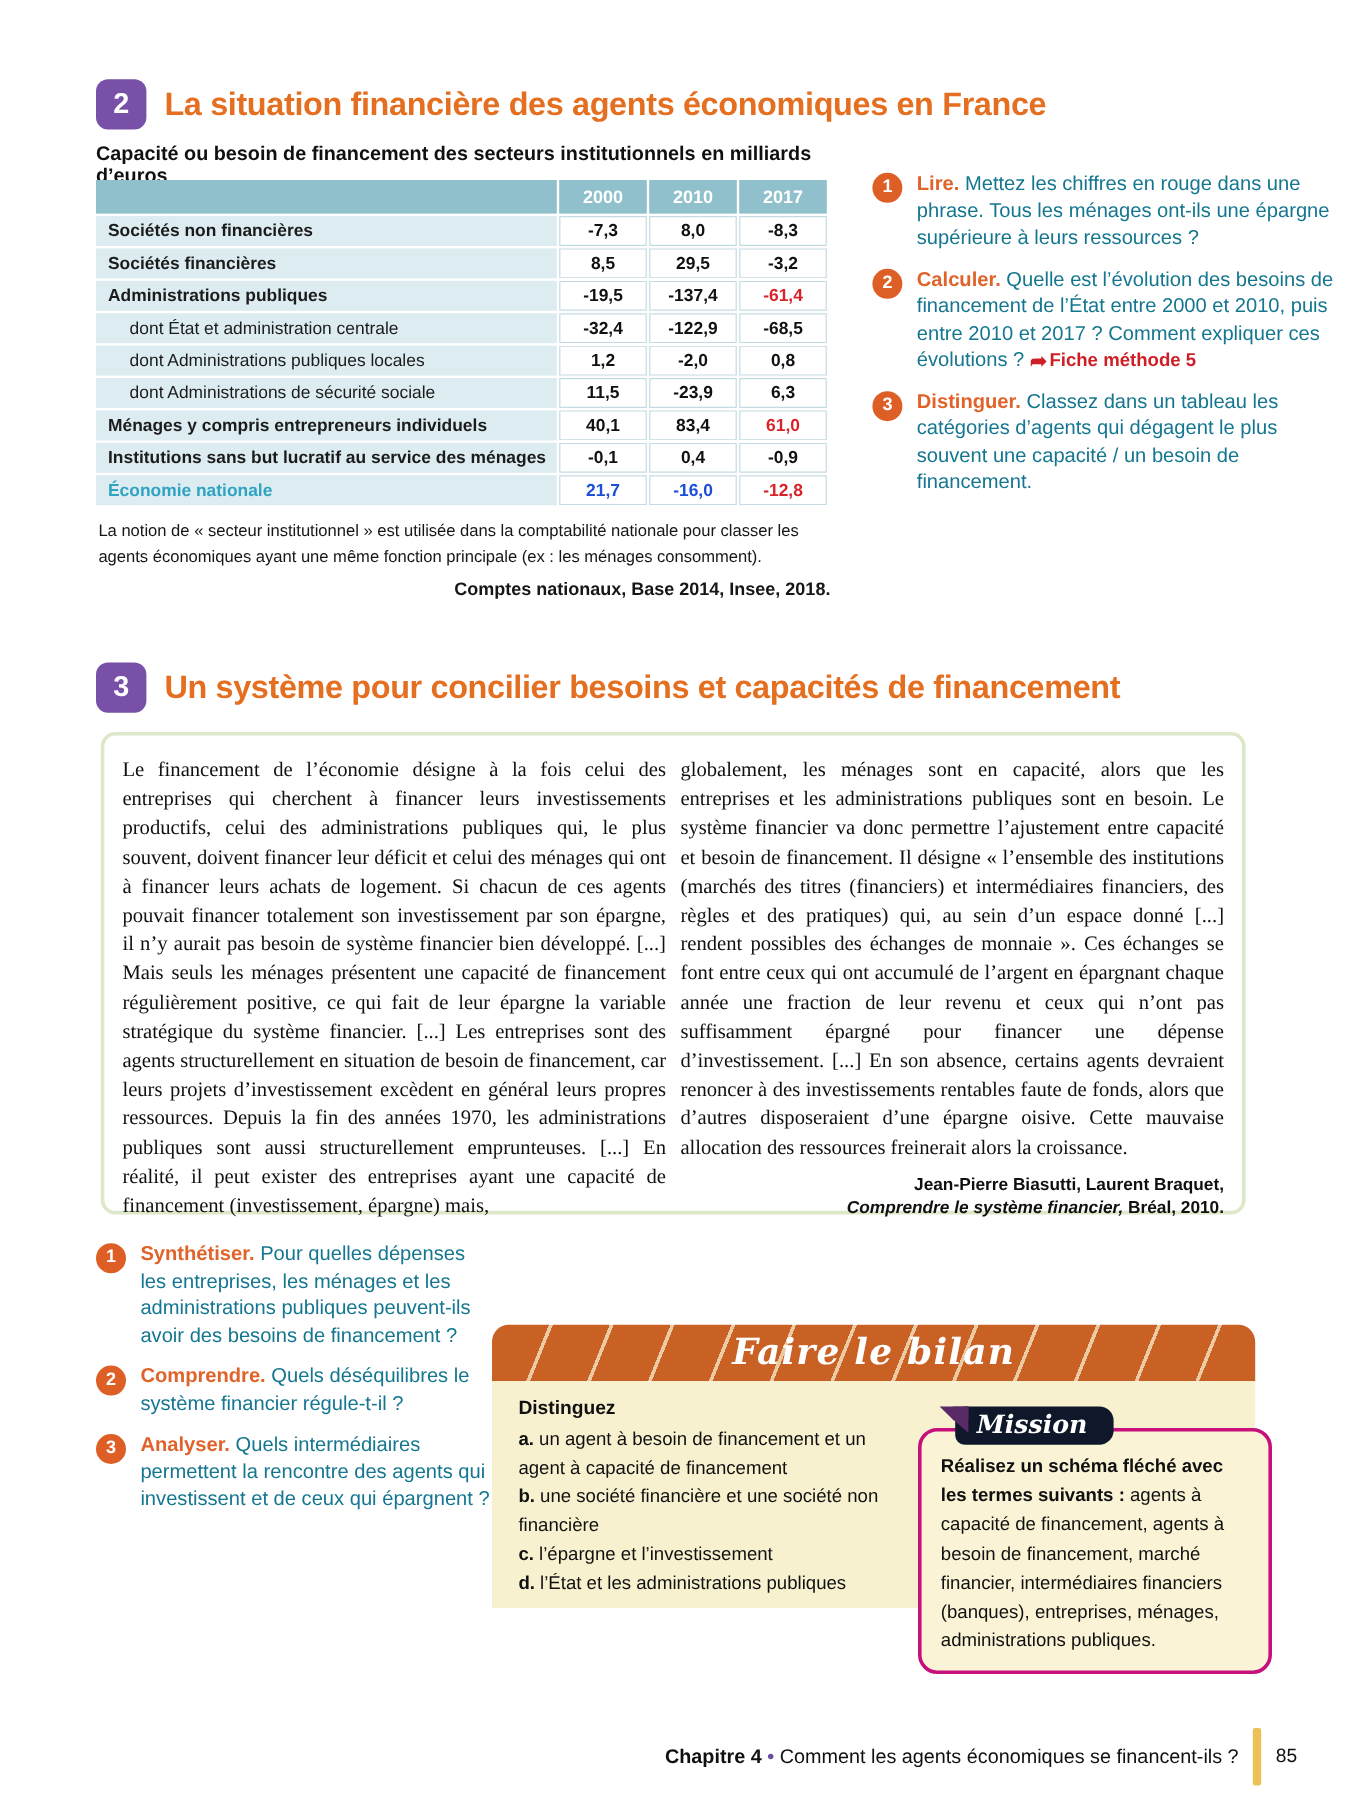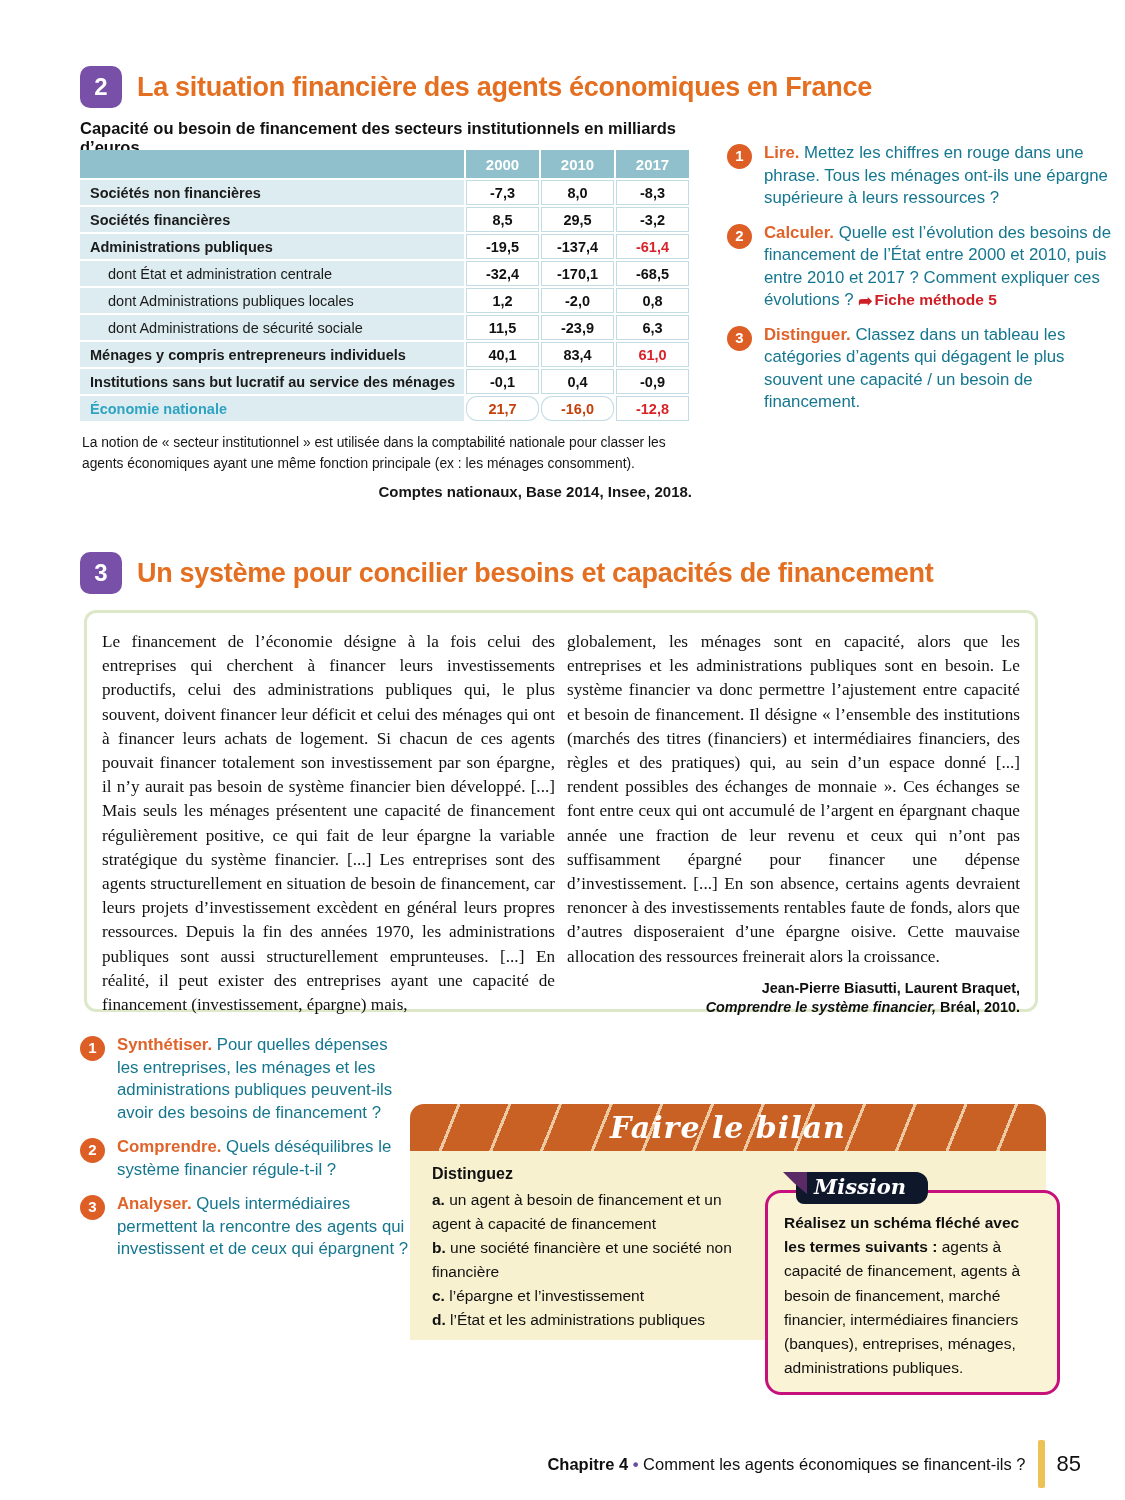--- a/index.html
+++ b/index.html
@@ -18,21 +18,21 @@
   .fin-table{position:absolute;left:80px;top:150px;width:735px;display:grid;
              grid-template-columns:384px 73px 73px 73px;
              grid-template-rows:28px repeat(9,25px);gap:2px;background:#fff;}
   .cell{display:flex;align-items:center;font-size:14.5px;}
   .cell.hd{background:#8fc0cb;color:#fff;font-weight:bold;justify-content:center;font-size:15px;}
   .cell.lbl{background:#dcecf0;padding-left:10px;font-weight:bold;color:#1b1b1b;}
   .cell.lbl.ind{padding-left:28px;font-weight:normal;}
   .cell.lbl.teal{color:#2fa3c2;}
   .cell.val{background:#fff;box-shadow:inset 0 0 0 1px #c3dce4;justify-content:center;font-weight:bold;}
   .cell.val.red{color:#d8232a;}
-  .cell.val.teal{color:#c2410c;border-radius:11px;}
+  .cell.val.teal{color:#1d4ed8;}
   .tbl-note{position:absolute;left:82px;top:433px;width:620px;font-size:13.8px;line-height:1.5;color:#161616;}
   .tbl-source{position:absolute;left:80px;top:483px;width:612px;text-align:right;
               font-size:15px;font-weight:bold;color:#161616;}
 
   
   .q-list{position:absolute;}
   .q-item{position:relative;padding-left:37px;margin-bottom:12px;
           font-size:16.8px;line-height:1.34;color:#14768f;}
   .q-num{position:absolute;left:0;top:2px;width:25px;height:25px;border-radius:50%;
          background:#dd5f26;color:#fff;font-weight:bold;font-size:15px;
@@ -74,21 +74,21 @@
       border:11px solid transparent;border-right:13px solid #5a2a66;border-top:11px solid #5a2a66;}
   .mission-text{font-size:15.5px;line-height:1.56;color:#101010;}
   .mission-text b{font-weight:bold;}
 
   
   .footer{position:absolute;top:1440px;right:44px;display:flex;align-items:center;gap:12px;}
   .footer-text{font-size:16.5px;color:#101010;}
   .footer-text .chap{font-weight:bold;}
   .footer-text .dot{color:#6a4ca0;font-weight:bold;}
   .footer-bar{width:7px;height:48px;background:#ecc257;border-radius:2px;}
-  .footer-page{font-size:22px;color:#101010;}
+  .footer-page{font-size:16px;color:#101010;}
 </style>
 </head>
 <body>
 
 <div class="page">
 
   <div class="sec-head" style="left:80px;top:66px;">
     <div class="badge">2</div>
     <div class="sec-title">La situation financière des agents économiques en France</div>
   </div>
@@ -107,21 +107,21 @@
       <div class="cell lbl">Sociétés financières</div>
       <div class="cell val">8,5</div>
       <div class="cell val">29,5</div>
       <div class="cell val">-3,2</div>
       <div class="cell lbl">Administrations publiques</div>
       <div class="cell val">-19,5</div>
       <div class="cell val">-137,4</div>
       <div class="cell val red">-61,4</div>
       <div class="cell lbl ind">dont État et administration centrale</div>
       <div class="cell val">-32,4</div>
-      <div class="cell val">-170,1</div>
+      <div class="cell val">-122,9</div>
       <div class="cell val">-68,5</div>
       <div class="cell lbl ind">dont Administrations publiques locales</div>
       <div class="cell val">1,2</div>
       <div class="cell val">-2,0</div>
       <div class="cell val">0,8</div>
       <div class="cell lbl ind">dont Administrations de sécurité sociale</div>
       <div class="cell val">11,5</div>
       <div class="cell val">-23,9</div>
       <div class="cell val">6,3</div>
       <div class="cell lbl">Ménages y compris entrepreneurs individuels</div>

